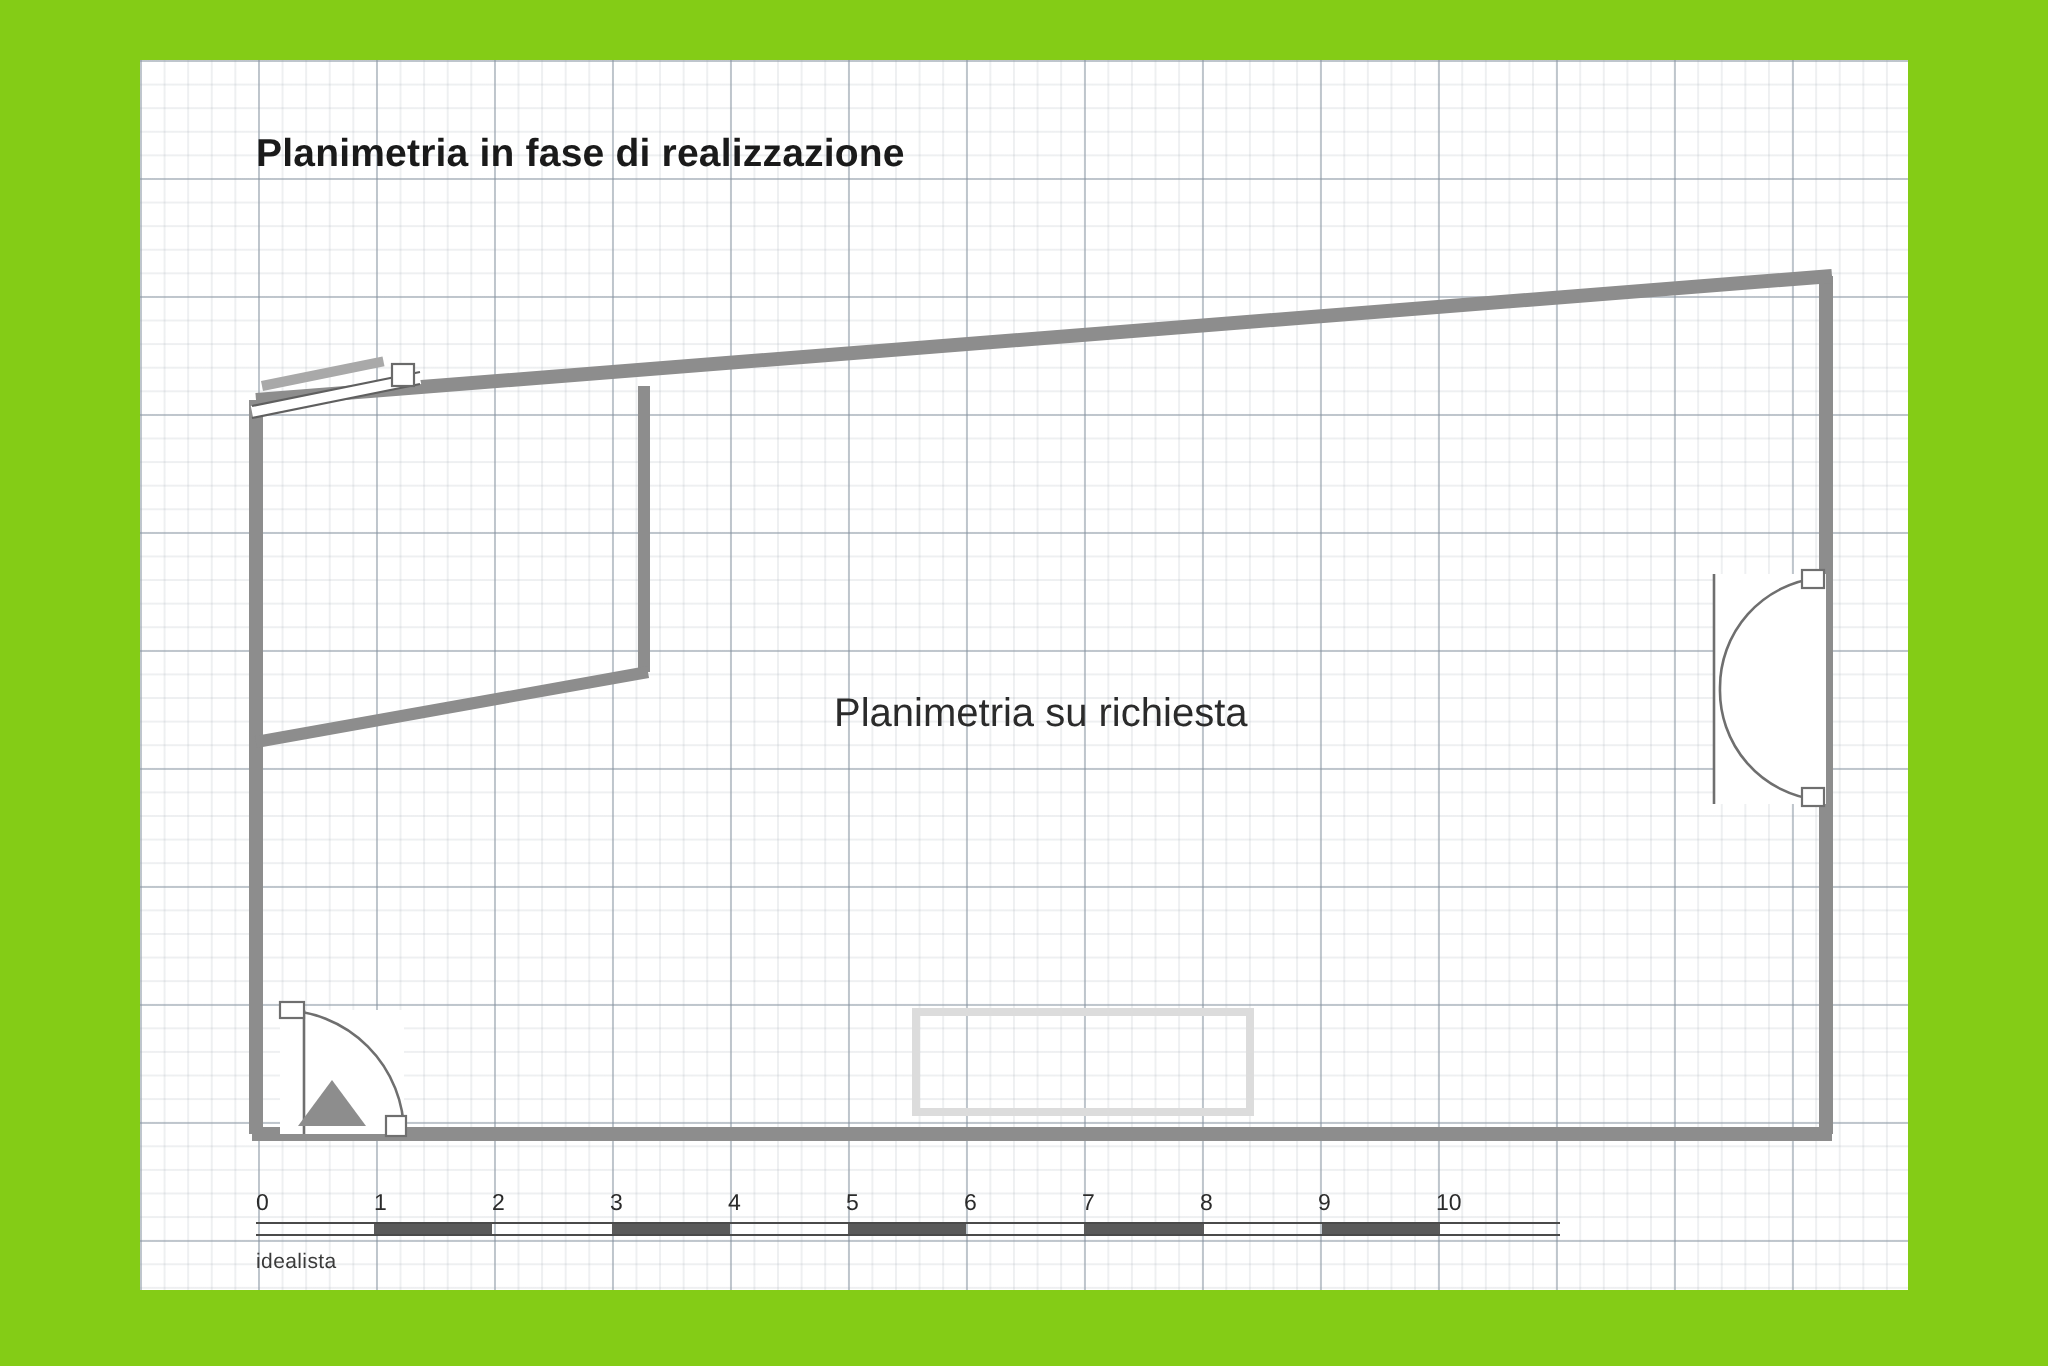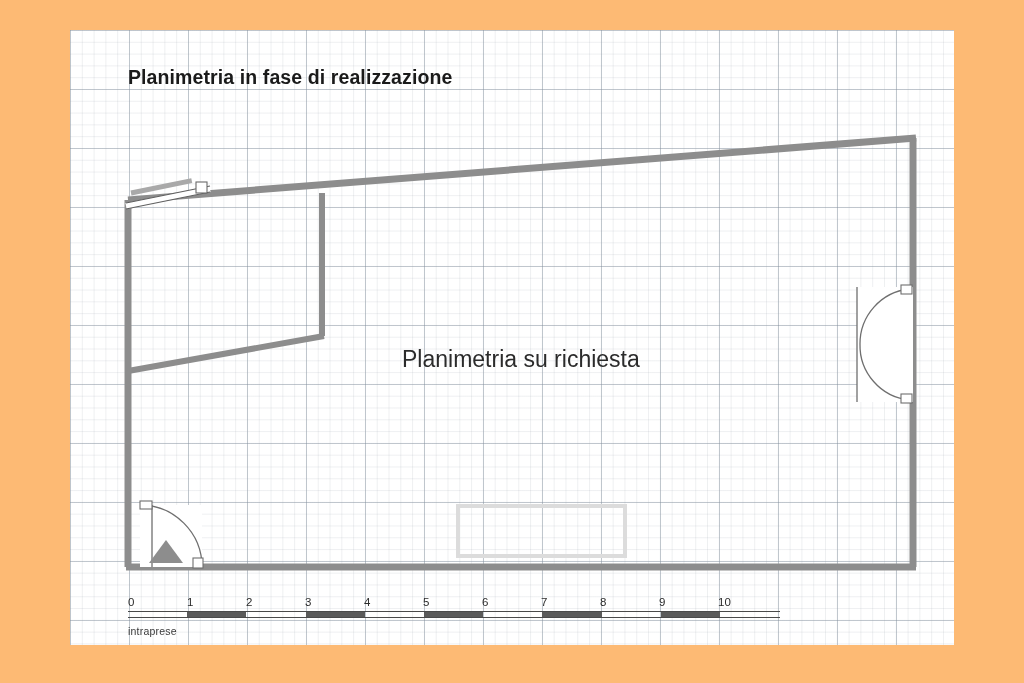--- a/index.html
+++ b/index.html
@@ -10,21 +10,21 @@
   body {
     width: 1024px;
     height: 683px;
     font-family: "Liberation Sans", sans-serif;
     overflow: hidden;
   }
   #page {
     position: relative;
     width: 1024px;
     height: 683px;
-    background: #fdba74;
+    background: #84cc16;
   }
 
   
   #sheet {
     position: absolute;
     left: 70px;
     top: 30px;
     width: 884px;
     height: 615px;
     background-color: #ffffff;
@@ -49,23 +49,23 @@
     font-size: 19.5px;
     font-weight: bold;
     color: #1a1a1a;
     letter-spacing: 0.1px;
     white-space: nowrap;
   }
 
   
   #center-note {
     position: absolute;
-    left: 402px;
+    left: 417px;
     top: 346px;
-    font-size: 23px;
+    font-size: 20px;
     color: #2b2b2b;
     white-space: nowrap;
   }
 
   
   #plan-svg {
     position: absolute;
     left: 0;
     top: 0;
     width: 1024px;
@@ -213,16 +213,16 @@
     <div class="bar">
       <div class="seg" style="left:59.2px;"></div>
       <div class="seg" style="left:177.6px;"></div>
       <div class="seg" style="left:296px;"></div>
       <div class="seg" style="left:414.4px;"></div>
       <div class="seg" style="left:532.8px;"></div>
     </div>
   </div>
 
   <div id="footer">
-    <div id="brand">intraprese</div>
+    <div id="brand">idealista</div>
   </div>
 
 </div>
 
 </body></html>

